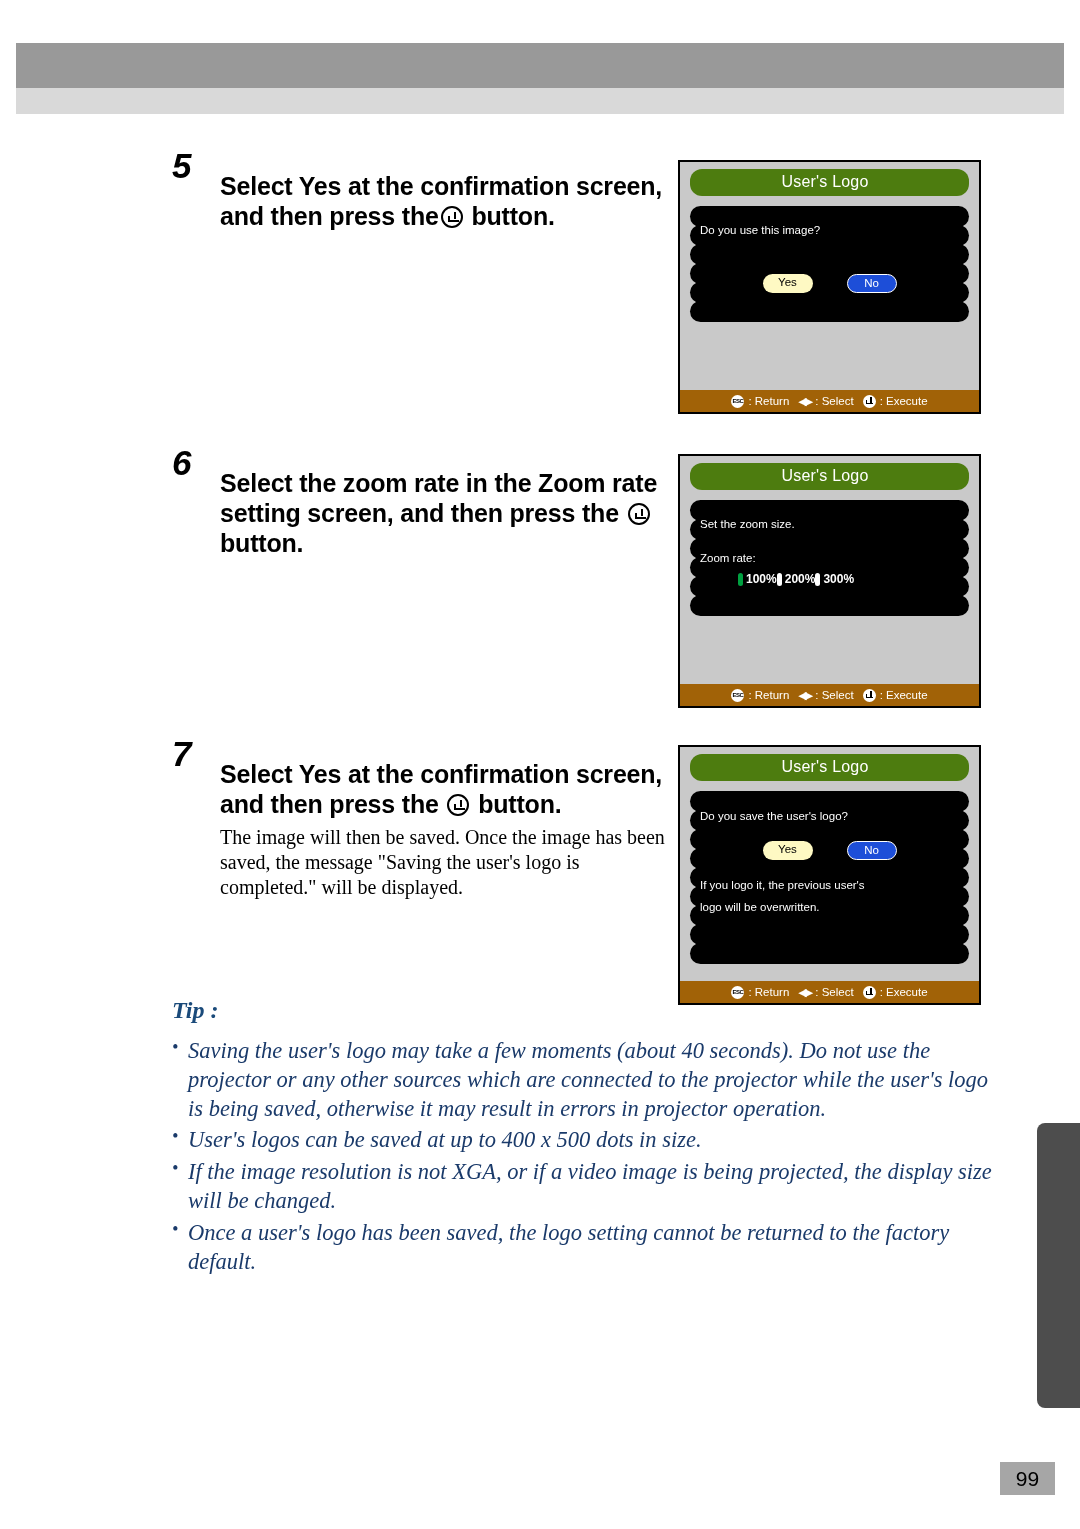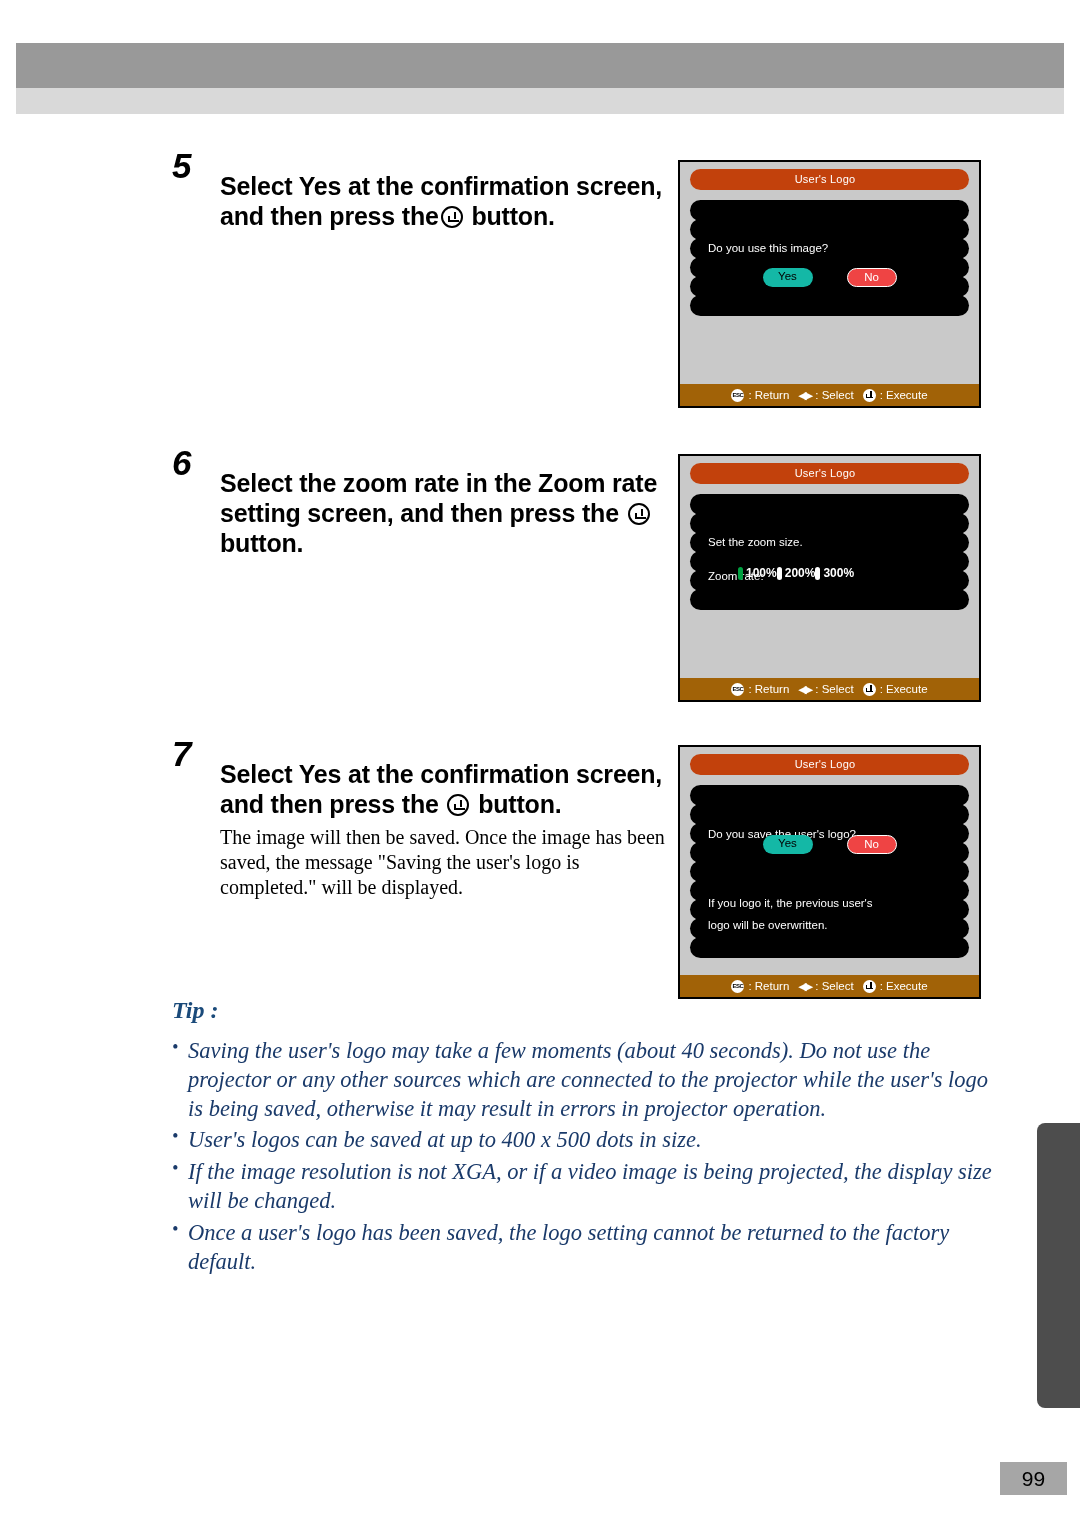--- a/index.html
+++ b/index.html
@@ -42,21 +42,21 @@
     height: 285px;
     background: #4d4d4d;
     border-radius: 8px 0 0 8px;
   }
 
   
   .page-number {
     position: absolute;
     left: 1000px;
     top: 1462px;
-    width: 67px;
+    width: 55px;
     height: 33px;
     background: #a6a6a6;
     color: #000;
     font-size: 21px;
     display: flex;
     align-items: center;
     justify-content: center;
     font-family: "Liberation Sans", sans-serif;
   }
   .step {
@@ -133,25 +133,25 @@
     background: #000;
     border: 2px solid #000;
     box-sizing: border-box;
   }
   .screen-inner {
     background: #c9c9c9;
     padding: 7px 10px 6px 10px;
     position: relative;
   }
   .screen-title {
-    background: #c2410c;
+    background: #4d7c0f;
     color: #fff;
     border-radius: 12px;
     text-align: center;
-    font-size: 11px;
+    font-size: 16px;
     padding: 4px 9px 5px 0;
     letter-spacing: 0.2px;
     font-family: "Liberation Sans", sans-serif;
   }
   .dialog {
     margin-top: 10px;
     position: relative;
   }
   
   .scallop-row {
@@ -168,49 +168,48 @@
     bottom: 0;
     color: #fff;
     font-size: 11.5px;
     font-family: "Liberation Sans", sans-serif;
     padding: 0 14px;
     box-sizing: border-box;
     pointer-events: none;
   }
   .dlg-line {
     position: absolute;
-    left: 18px;
+    left: 10px;
     color: #fff;
     font-size: 11.5px;
     white-space: nowrap;
-    margin-top: 24px;
   }
   .btn-row {
     position: absolute;
     left: 0;
     width: 100%;
     display: flex;
     justify-content: center;
     gap: 34px;
   }
   .pill {
     min-width: 50px;
     text-align: center;
     font-size: 11.5px;
     border-radius: 10px;
     padding: 2px 12px 3px 12px;
     box-sizing: border-box;
   }
   .pill-filled {
-    background: #14b8a6;
+    background: #fef9c3;
     color: #000;
     text-align: center;
   }
   .pill-outline {
-    background: #ef4444;
+    background: #1d4ed8;
     color: #fff;
     border: 1.5px solid #fff;
     text-align: center;
   }
   .zoom-opts {
     position: absolute;
     left: 48px;
     display: flex;
     align-items: center;
   }

